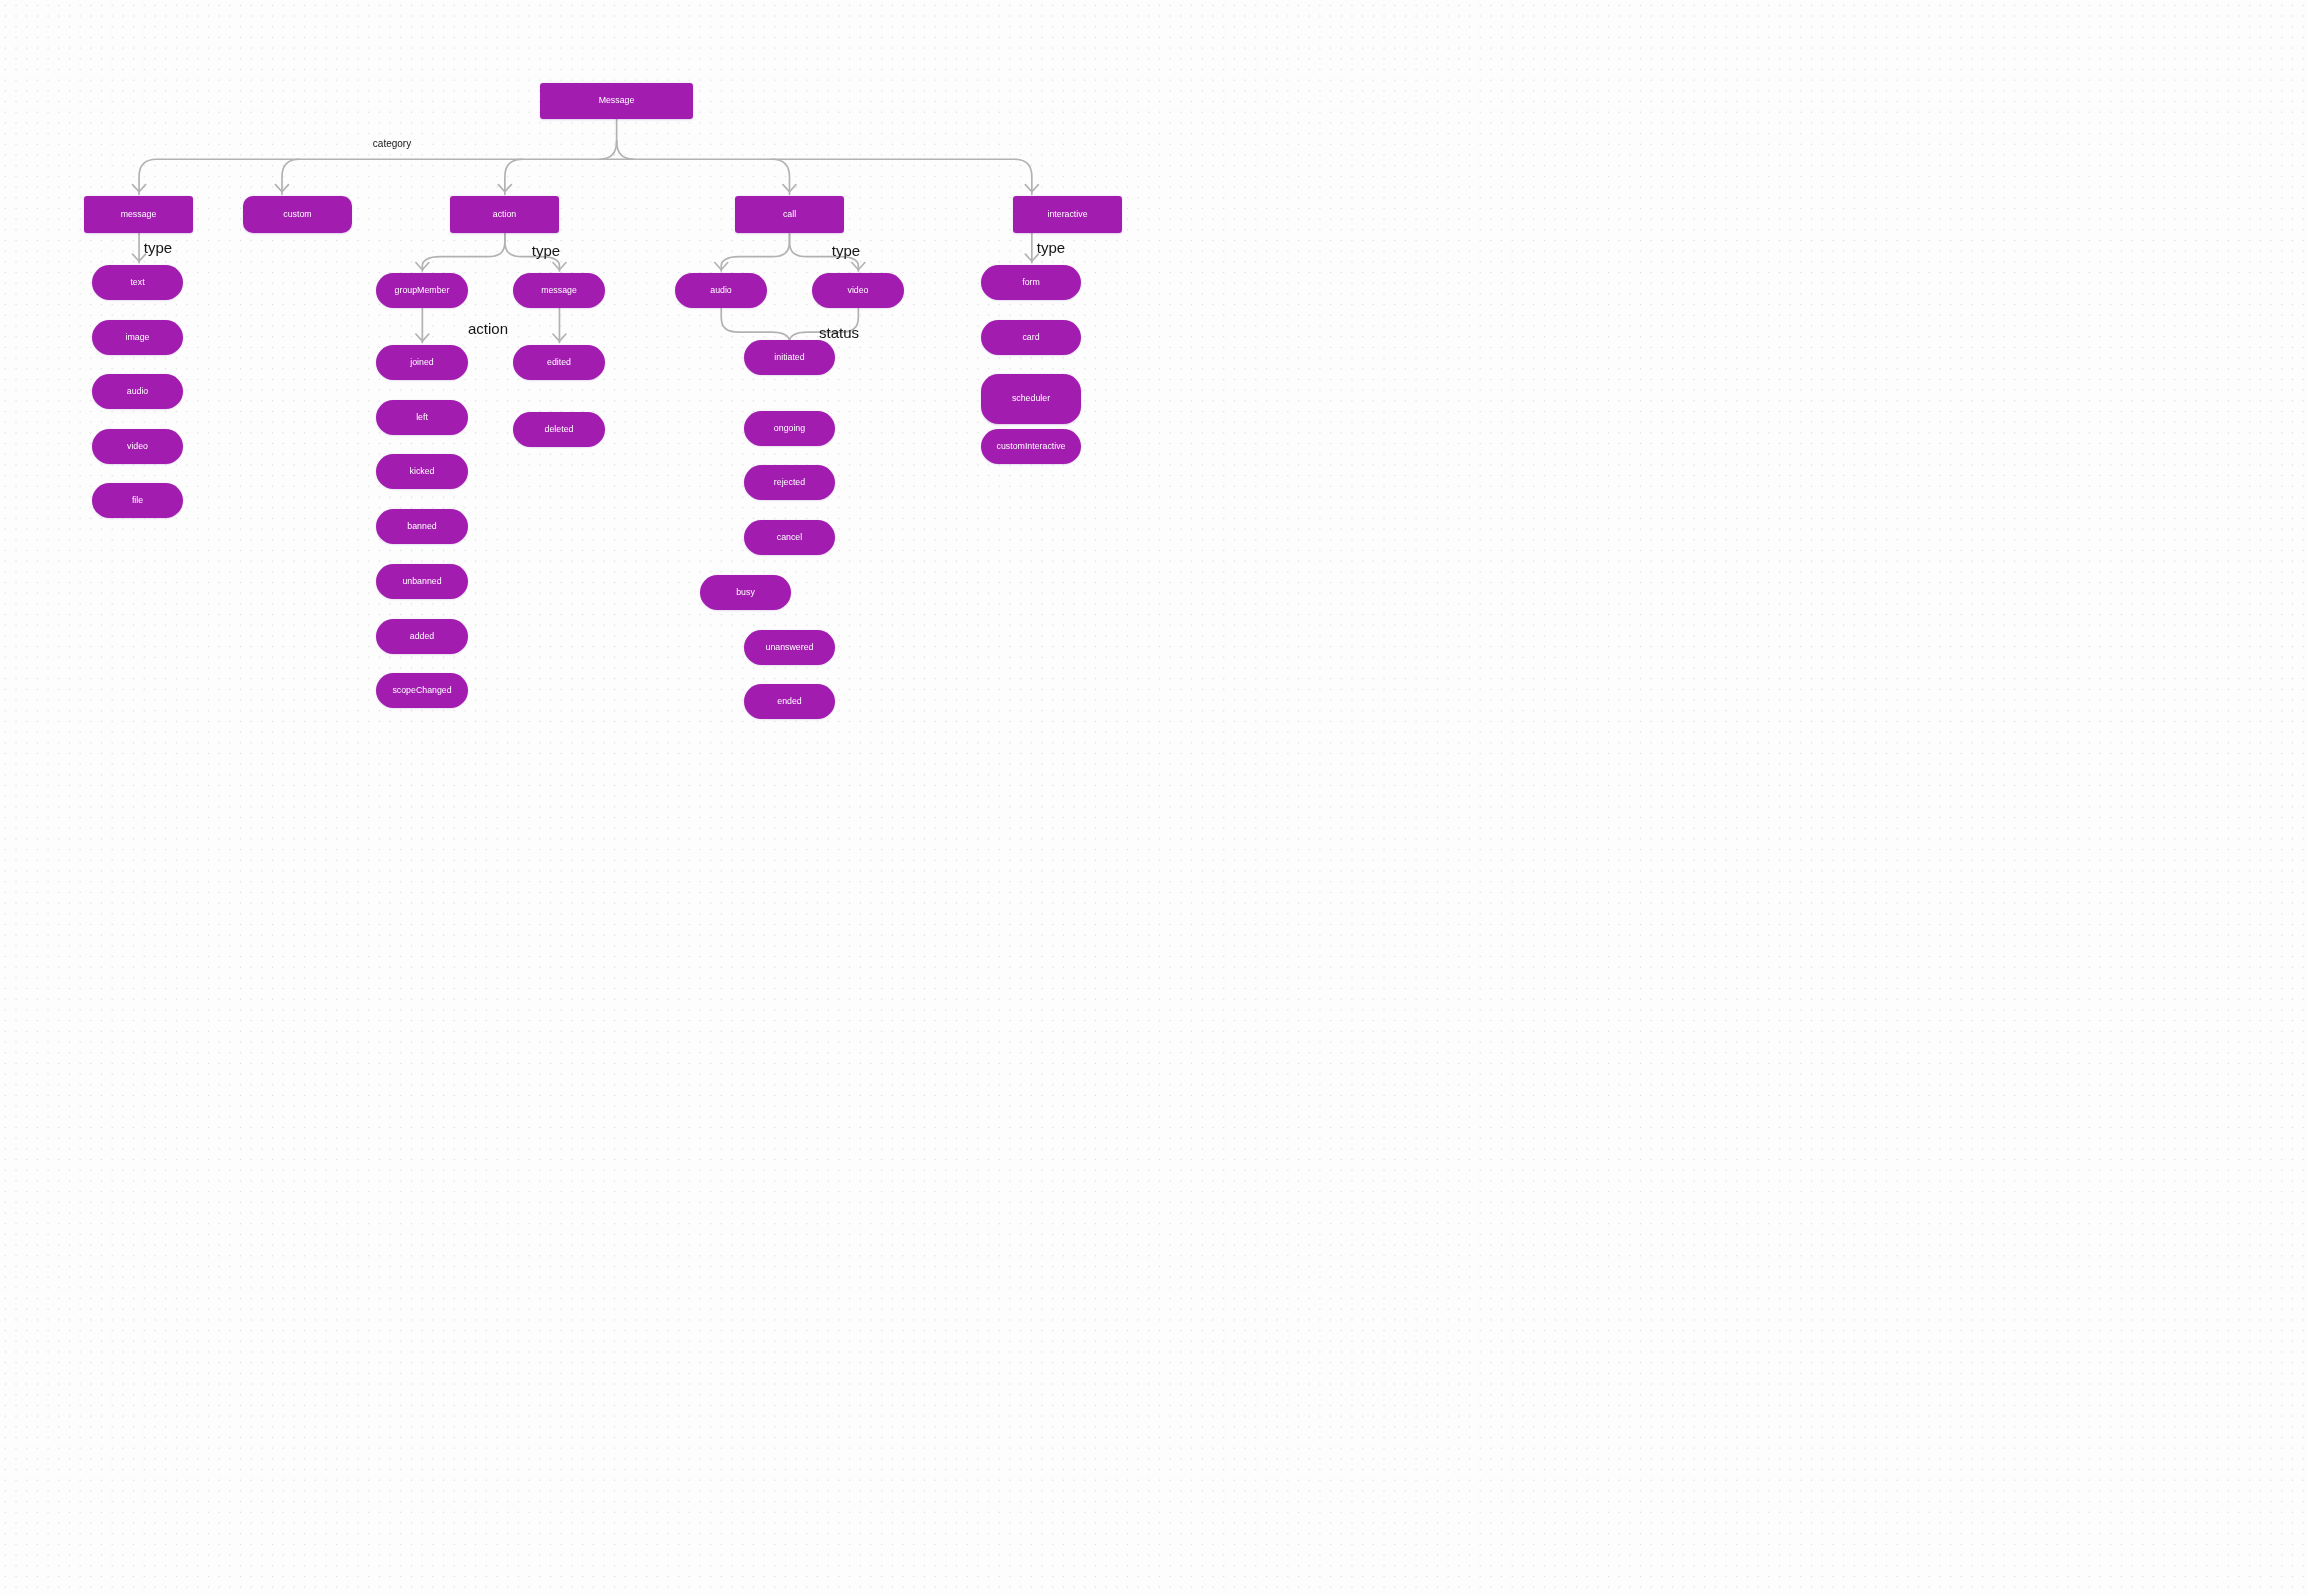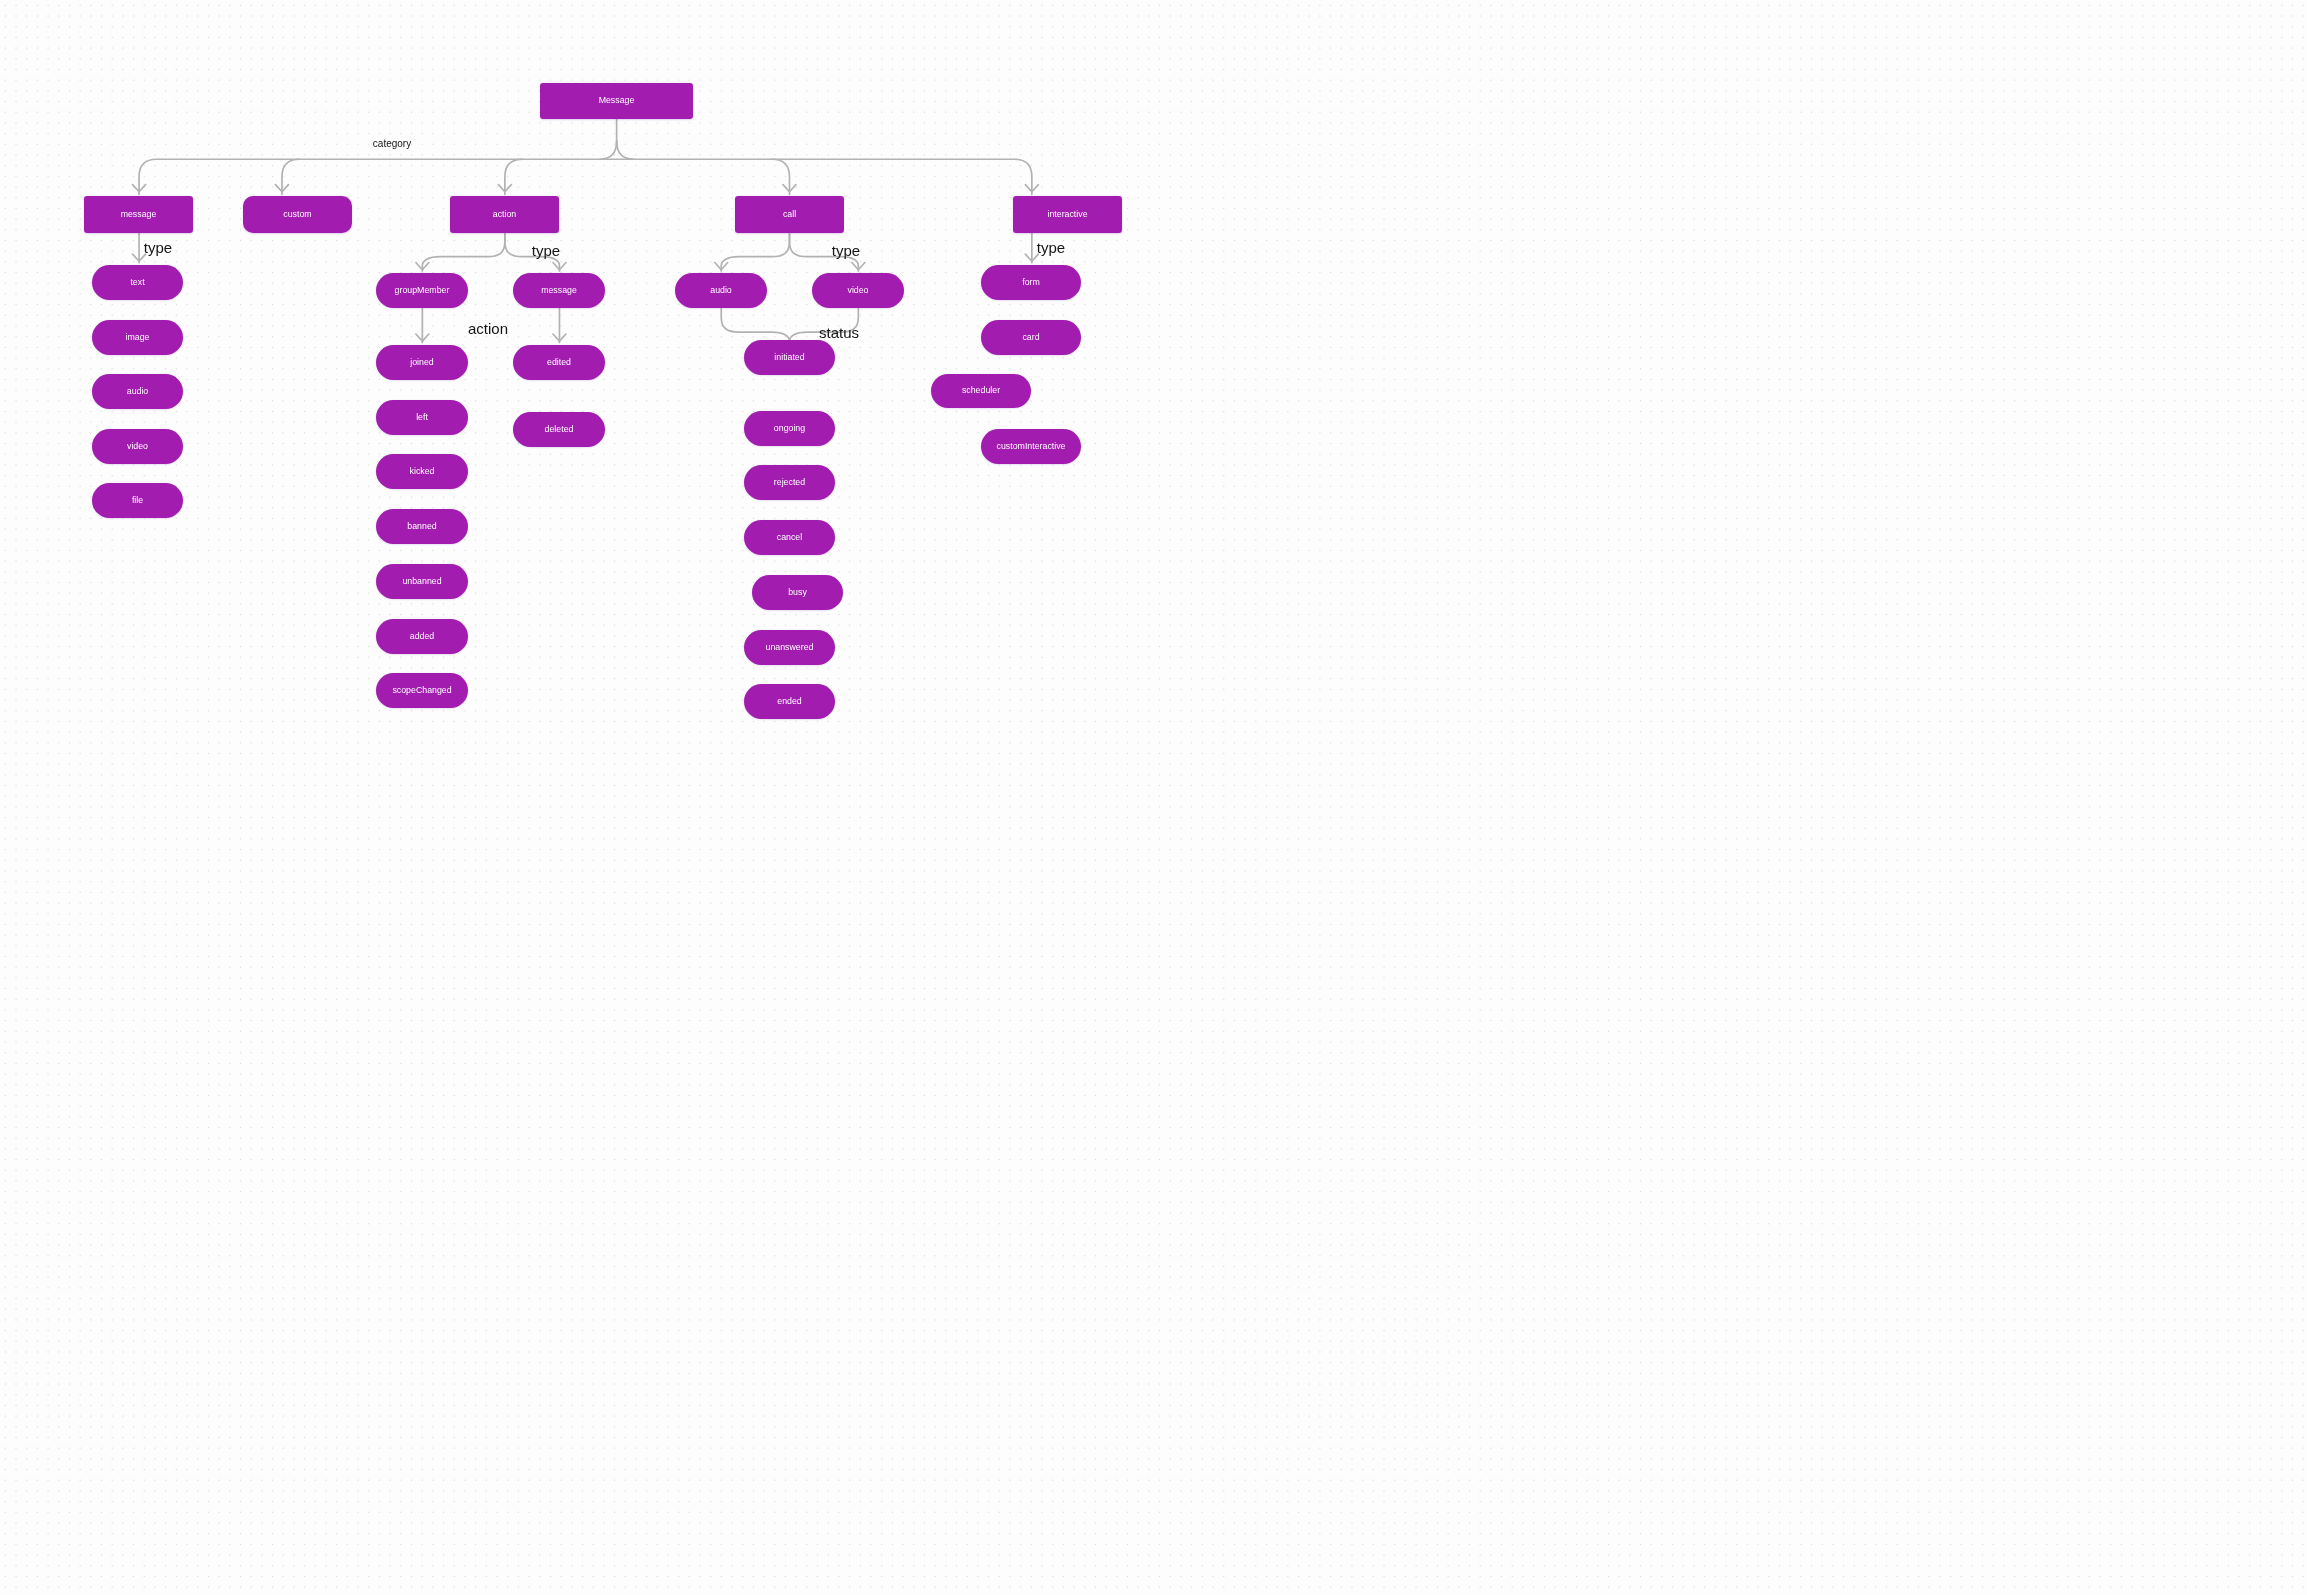--- a/index.html
+++ b/index.html
@@ -96,26 +96,26 @@
       <div class="node pill" style="left: 376px; top: 619px; width: 92px; height: 35px;">added</div>
       <div class="node pill" style="left: 376px; top: 673px; width: 92px; height: 35px;">scopeChanged</div>
       <div class="node pill" style="left: 513px; top: 345px; width: 92px; height: 35px;">edited</div>
       <div class="node pill" style="left: 513px; top: 412px; width: 92px; height: 35px;">deleted</div>
       <div class="node pill" style="left: 675px; top: 273px; width: 92px; height: 35px;">audio</div>
       <div class="node pill" style="left: 812px; top: 273px; width: 92px; height: 35px;">video</div>
       <div class="node pill" style="left: 744px; top: 340px; width: 91px; height: 35px; text-align: center;">initiated</div>
       <div class="node pill" style="left: 744px; top: 411px; width: 91px; height: 35px;">ongoing</div>
       <div class="node pill" style="left: 744px; top: 465px; width: 91px; height: 35px;">rejected</div>
       <div class="node pill" style="left: 744px; top: 520px; width: 91px; height: 35px;">cancel</div>
-      <div class="node pill" style="left: 752px; top: 575px; width: 91px; height: 35px; text-align: right;">busy</div>
+      <div class="node pill" style="left: 700px; top: 575px; width: 91px; height: 35px; text-align: right;">busy</div>
       <div class="node pill" style="left: 744px; top: 630px; width: 91px; height: 35px;">unanswered</div>
       <div class="node pill" style="left: 744px; top: 684px; width: 91px; height: 35px;">ended</div>
       <div class="node pill" style="left: 981px; top: 265px; width: 100px; height: 35px;">form</div>
       <div class="node pill" style="left: 981px; top: 320px; width: 100px; height: 35px;">card</div>
-      <div class="node pill" style="left: 931px; top: 374px; width: 100px; height: 34px;">scheduler</div>
+      <div class="node pill" style="left: 981px; top: 374px; width: 100px; height: 50px;">scheduler</div>
       <div class="node pill" style="left: 981px; top: 429px; width: 100px; height: 35px;">customInteractive</div>
     </div>
 
   <div class="edge-label" style="left:392px;top:138px;font-size:10px;">category</div>
   <div class="edge-label" style="left:158px;top:239px;">type</div>
   <div class="edge-label" style="left:546px;top:242px;">type</div>
   <div class="edge-label" style="left:846px;top:242px;">type</div>
   <div class="edge-label" style="left:1051px;top:239px;">type</div>
   <div class="edge-label" style="left:488px;top:320px;">action</div>
   <div class="edge-label" style="left:839px;top:324px;">status</div>

